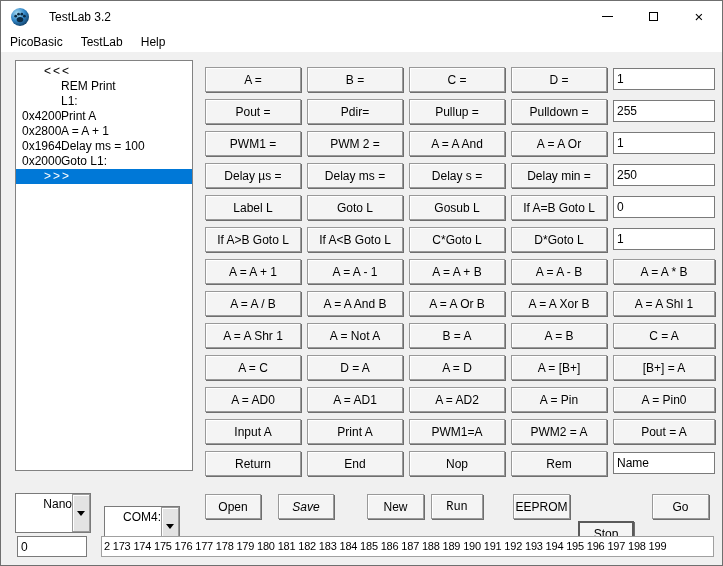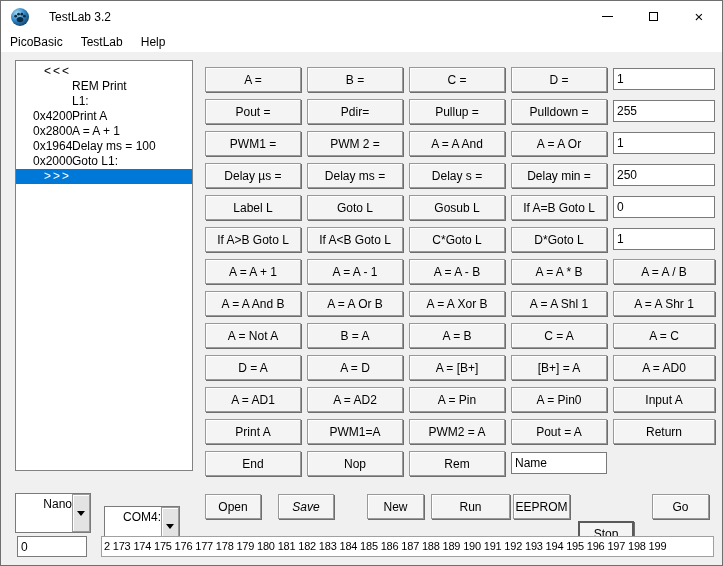--- a/index.html
+++ b/index.html
@@ -21,21 +21,21 @@
   .glyph-close { font-size:15px; line-height:15px; }
   
   .menubar { position:absolute; left:0; top:31px; right:0; height:21px; background:#fff; display:flex; align-items:center; border-bottom:1px solid #f0f0f0; }
   .menu-item { padding:3px 9px; }
   
   .listing {
     position:absolute; left:14px; top:59px; width:178px; height:411px;
     background:#fff; border:1px solid #828282; padding-top:3px; overflow:hidden;
   }
   .lline { height:15px; line-height:15px; display:flex; white-space:pre; }
-  .lline .addr { width:56px; padding-left:17px; flex:0 0 auto;text-align:right; }
+  .lline .addr { width:45px; padding-left:6px; flex:0 0 auto;text-align:right; }
   .lline .txt  { flex:1; }
   .lline.marker .txt { padding-left:28px; letter-spacing:2px; }
   .lline.selected { background:#0078d7; color:#fff; }
   
   .grid {
     position:absolute; left:204px; top:66px;
     display:grid; grid-template-columns:96px 96px 96px 96px 102px;
     grid-auto-rows:25px; column-gap:6px; row-gap:7px;
   }
   .gbtn {
@@ -152,20 +152,21 @@
     <input class="ginput" value="0" style="">
 
     <button class="gbtn">If A&gt;B Goto L</button>
     <button class="gbtn">If A&lt;B Goto L</button>
     <button class="gbtn">C*Goto L</button>
     <button class="gbtn">D*Goto L</button>
     <input class="ginput" value="1" style="">
 
     <button class="gbtn">A = A + 1</button>
     <button class="gbtn">A = A - 1</button>
+    <button class="gbtn">A = A + B</button>
     <button class="gbtn">A = A - B</button>
     <button class="gbtn">A = A * B</button>
 
     <button class="gbtn">A = A / B</button>
     <button class="gbtn">A = A And B</button>
     <button class="gbtn">A = A Or B</button>
     <button class="gbtn">A = A Xor B</button>
     <button class="gbtn">A = A Shl 1</button>
 
     <button class="gbtn">A = A Shr 1</button>
@@ -208,21 +209,21 @@
   <div class="combo" style="left:103px; top:505px;">
     <span class="ctext">COM4:</span>
     <span class="cbtn">
         <span class="arrow-down"></span>
       </span>
   </div>
 
   <button class="gbtn bbtn" style="left:204px; width:56px;">Open</button>
   <button class="gbtn bbtn" style="left:277px; width:56px;font-style:italic;">Save</button>
   <button class="gbtn bbtn" style="left:366px; width:57px;">New</button>
-  <button class="gbtn bbtn" style="left:430px; width:79px;">Run</button>
+  <button class="gbtn bbtn" style="left:430px; width:52px;font-family:Liberation Mono, monospace;">Run</button>
   <button class="gbtn bbtn" style="left:506px; width:57px;margin-left:6px;">EEPROM</button>
   <button class="gbtn bbtn default" style="left:577px; width:56px;">Stop</button>
   <button class="gbtn bbtn" style="left:651px; width:57px;">Go</button>
 
   <input class="status-input" value="0" style="">
   <div class="status-stream">2 173 174 175 176 177 178 179 180 181 182 183 184 185 186 187 188 189 190 191 192 193 194 195 196 197 198 199</div>
 
 </div>
 
 </body></html>

